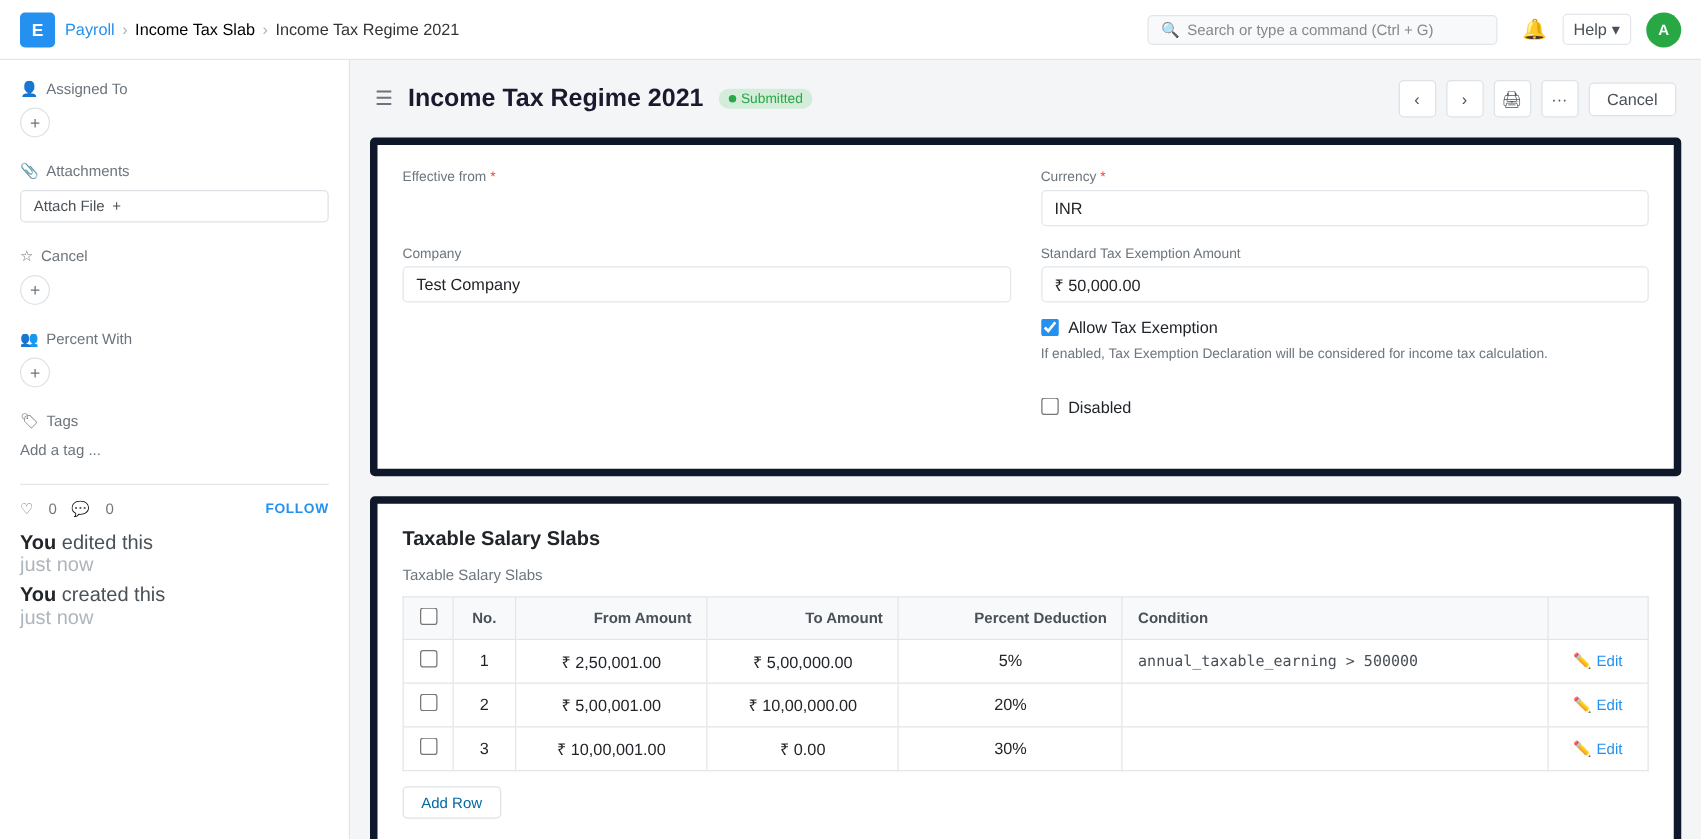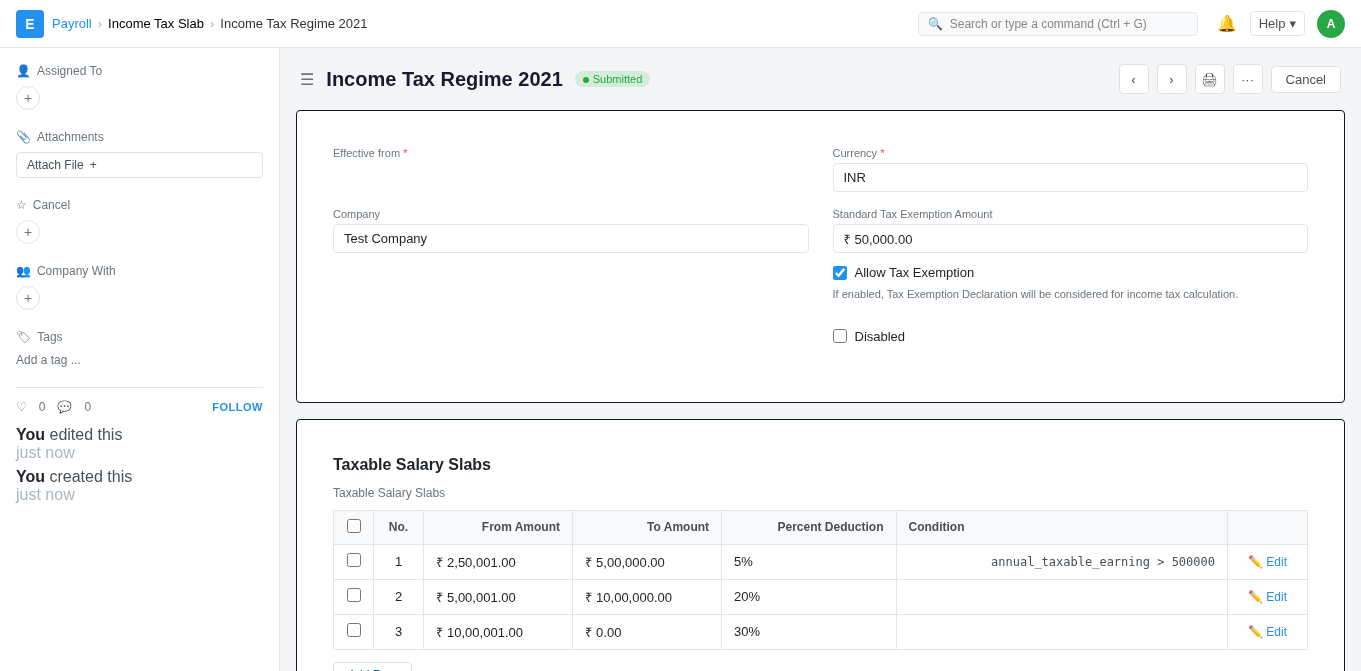--- a/index.html
+++ b/index.html
@@ -96,22 +96,22 @@
       border-radius: 4px; display: flex; align-items: center; justify-content: center;
       cursor: pointer; font-size: 13px; color: #495057;
     }
     .cancel-btn {
       padding: 5px 14px; border: 1px solid #dee2e6; background: #fff;
       border-radius: 4px; font-size: 13px; cursor: pointer; color: #495057;
     }
 
     
     .form-card {
-      background: #fff; border: 1px solid #0f172a; border-radius: 4px;
-      padding: 36px; margin-bottom: 16px;
+      background: #fff; border: 6px solid #0f172a; border-radius: 4px;
+      padding: 20px; margin-bottom: 16px;
     }
     .form-row { display: flex; gap: 24px; margin-bottom: 16px; }
     .form-group { flex: 1; }
     .form-group label {
       display: block; font-size: 11px; color: #6c757d; margin-bottom: 4px; font-weight: 500;
     }
     .form-group label .req { color: #e74c3c; }
     .form-control {
       width: 100%; border: 1px solid #e2e6ea; border-radius: 4px;
       padding: 6px 10px; font-size: 13px; color: #212529; background: #fff;
@@ -127,25 +127,25 @@
     .data-table { width: 100%; border-collapse: collapse; }
     .data-table th {
       background: #f8f9fa; border: 1px solid #e2e6ea;
       padding: 8px 12px; font-size: 12px; font-weight: 600;
       color: #495057; text-align: right;
     }
     .data-table th:first-child, .data-table th:nth-child(2) { text-align: center; }
     .data-table th.condition-col { text-align: left; }
     .data-table td {
       border: 1px solid #e2e6ea; padding: 8px 12px;
-      font-size: 13px; color: #212529; text-align: left;
+      font-size: 13px; color: #212529; text-align: center;
     }
     .data-table td:first-child { text-align: center; width: 40px; }
     .data-table td:nth-child(2) { text-align: center; width: 50px; }
-    .data-table td.condition-cell { text-align: right; font-family: monospace; font-size: 12px; color: #495057; margin-left: 48px; }
+    .data-table td.condition-cell { text-align: left; font-family: monospace; font-size: 12px; color: #495057; margin-left: 48px; }
     .data-table td.action-cell { text-align: center; width: 80px; }
     .edit-link { color: #2490EF; cursor: pointer; font-size: 12px; display: flex; align-items: center; gap: 4px; justify-content: center; }
     .add-row-btn {
       margin-top: 12px; padding: 5px 14px; border: 1px solid #dee2e6;
       background: #fff; border-radius: 4px; font-size: 12px; cursor: pointer;
       color: #0369a1;
     }
     .row-checkbox { width: 14px; height: 14px; }
   </style>
 </head>
@@ -200,21 +200,21 @@
       <div class="sidebar-section-title">
         <span>☆</span>
         <span>Cancel</span>
       </div>
       <button class="sidebar-add-btn">+</button>
     </div>
 
     <div class="sidebar-section">
       <div class="sidebar-section-title">
         <span>👥</span>
-        <span>Company With</span>
+        <span>Percent With</span>
       </div>
       <button class="sidebar-add-btn">+</button>
     </div>
 
     <div class="sidebar-section">
       <div class="sidebar-section-title">
         <span>🏷</span>
         <span>Tags</span>
       </div>
       <span class="tags-add">Add a tag ...</span>

